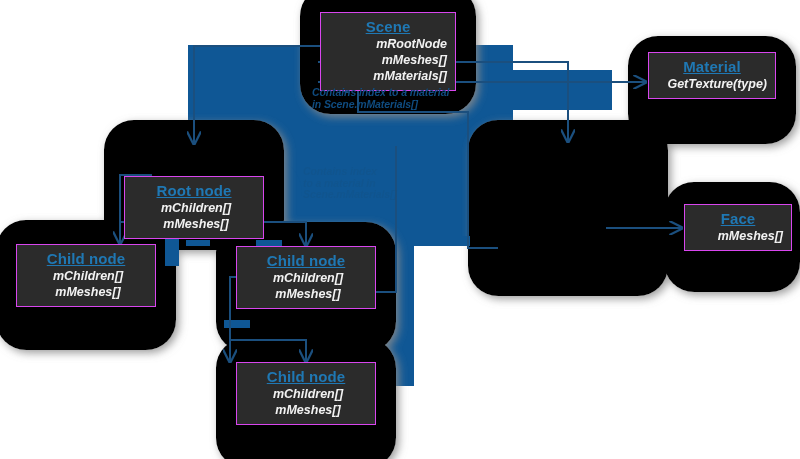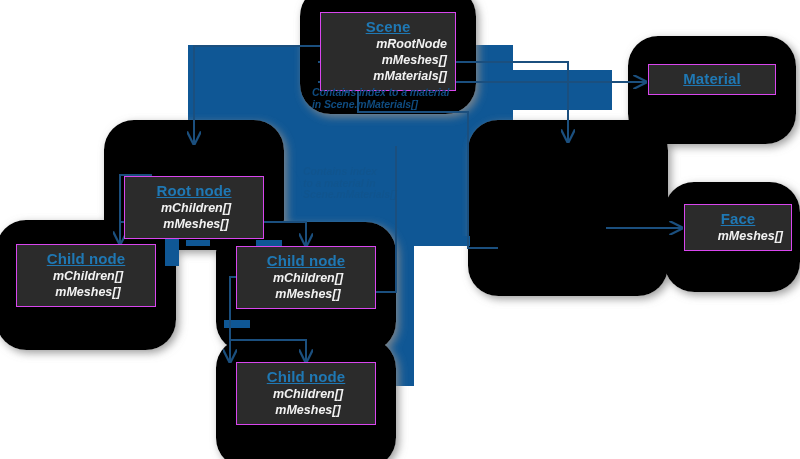--- a/index.html
+++ b/index.html
@@ -40,21 +40,21 @@
     font-size:12.5px;
     line-height:16px;
     white-space:nowrap;
     text-align:center;
     padding-left:4px;
   }
   .node.centerfields .field{text-align:right;padding-left:0;}
 
   
   #node-scene     {left:320px; top:12px;  width:136px;}
-  #node-material  {left:648px; top:64px;  width:128px;}
+  #node-material  {left:648px; top:52px;  width:128px;}
   #node-rootnode  {left:124px; top:144px; width:140px;margin-top:32px;}
   #node-mesh      {left:496px; top:142px; width:144px; }
   #node-face      {left:684px; top:204px; width:108px;}
   #node-child-1   {left:16px;  top:244px; width:140px;}
   #node-child-2   {left:236px; top:246px; width:140px;}
   #node-child-3   {left:236px; top:362px; width:140px;}
 
   #node-mesh .field{line-height:19px;}
 
   
@@ -184,20 +184,21 @@
 
     <div class="node centerfields" id="node-scene">
       <span class="title">Scene</span>
       <span class="field">mRootNode</span>
       <span class="field">mMeshes[]</span>
       <span class="field">mMaterials[]</span>
     </div>
 
     <div class="node centerfields" id="node-material">
       <span class="title">Material</span>
+      <span class="field">GetTexture(type)</span>
     </div>
 
     <div class="node" id="node-rootnode">
       <span class="title">Root node</span>
       <span class="field">mChildren[]</span>
       <span class="field">mMeshes[]</span>
     </div>
 
 
     <div class="node centerfields" id="node-face">

